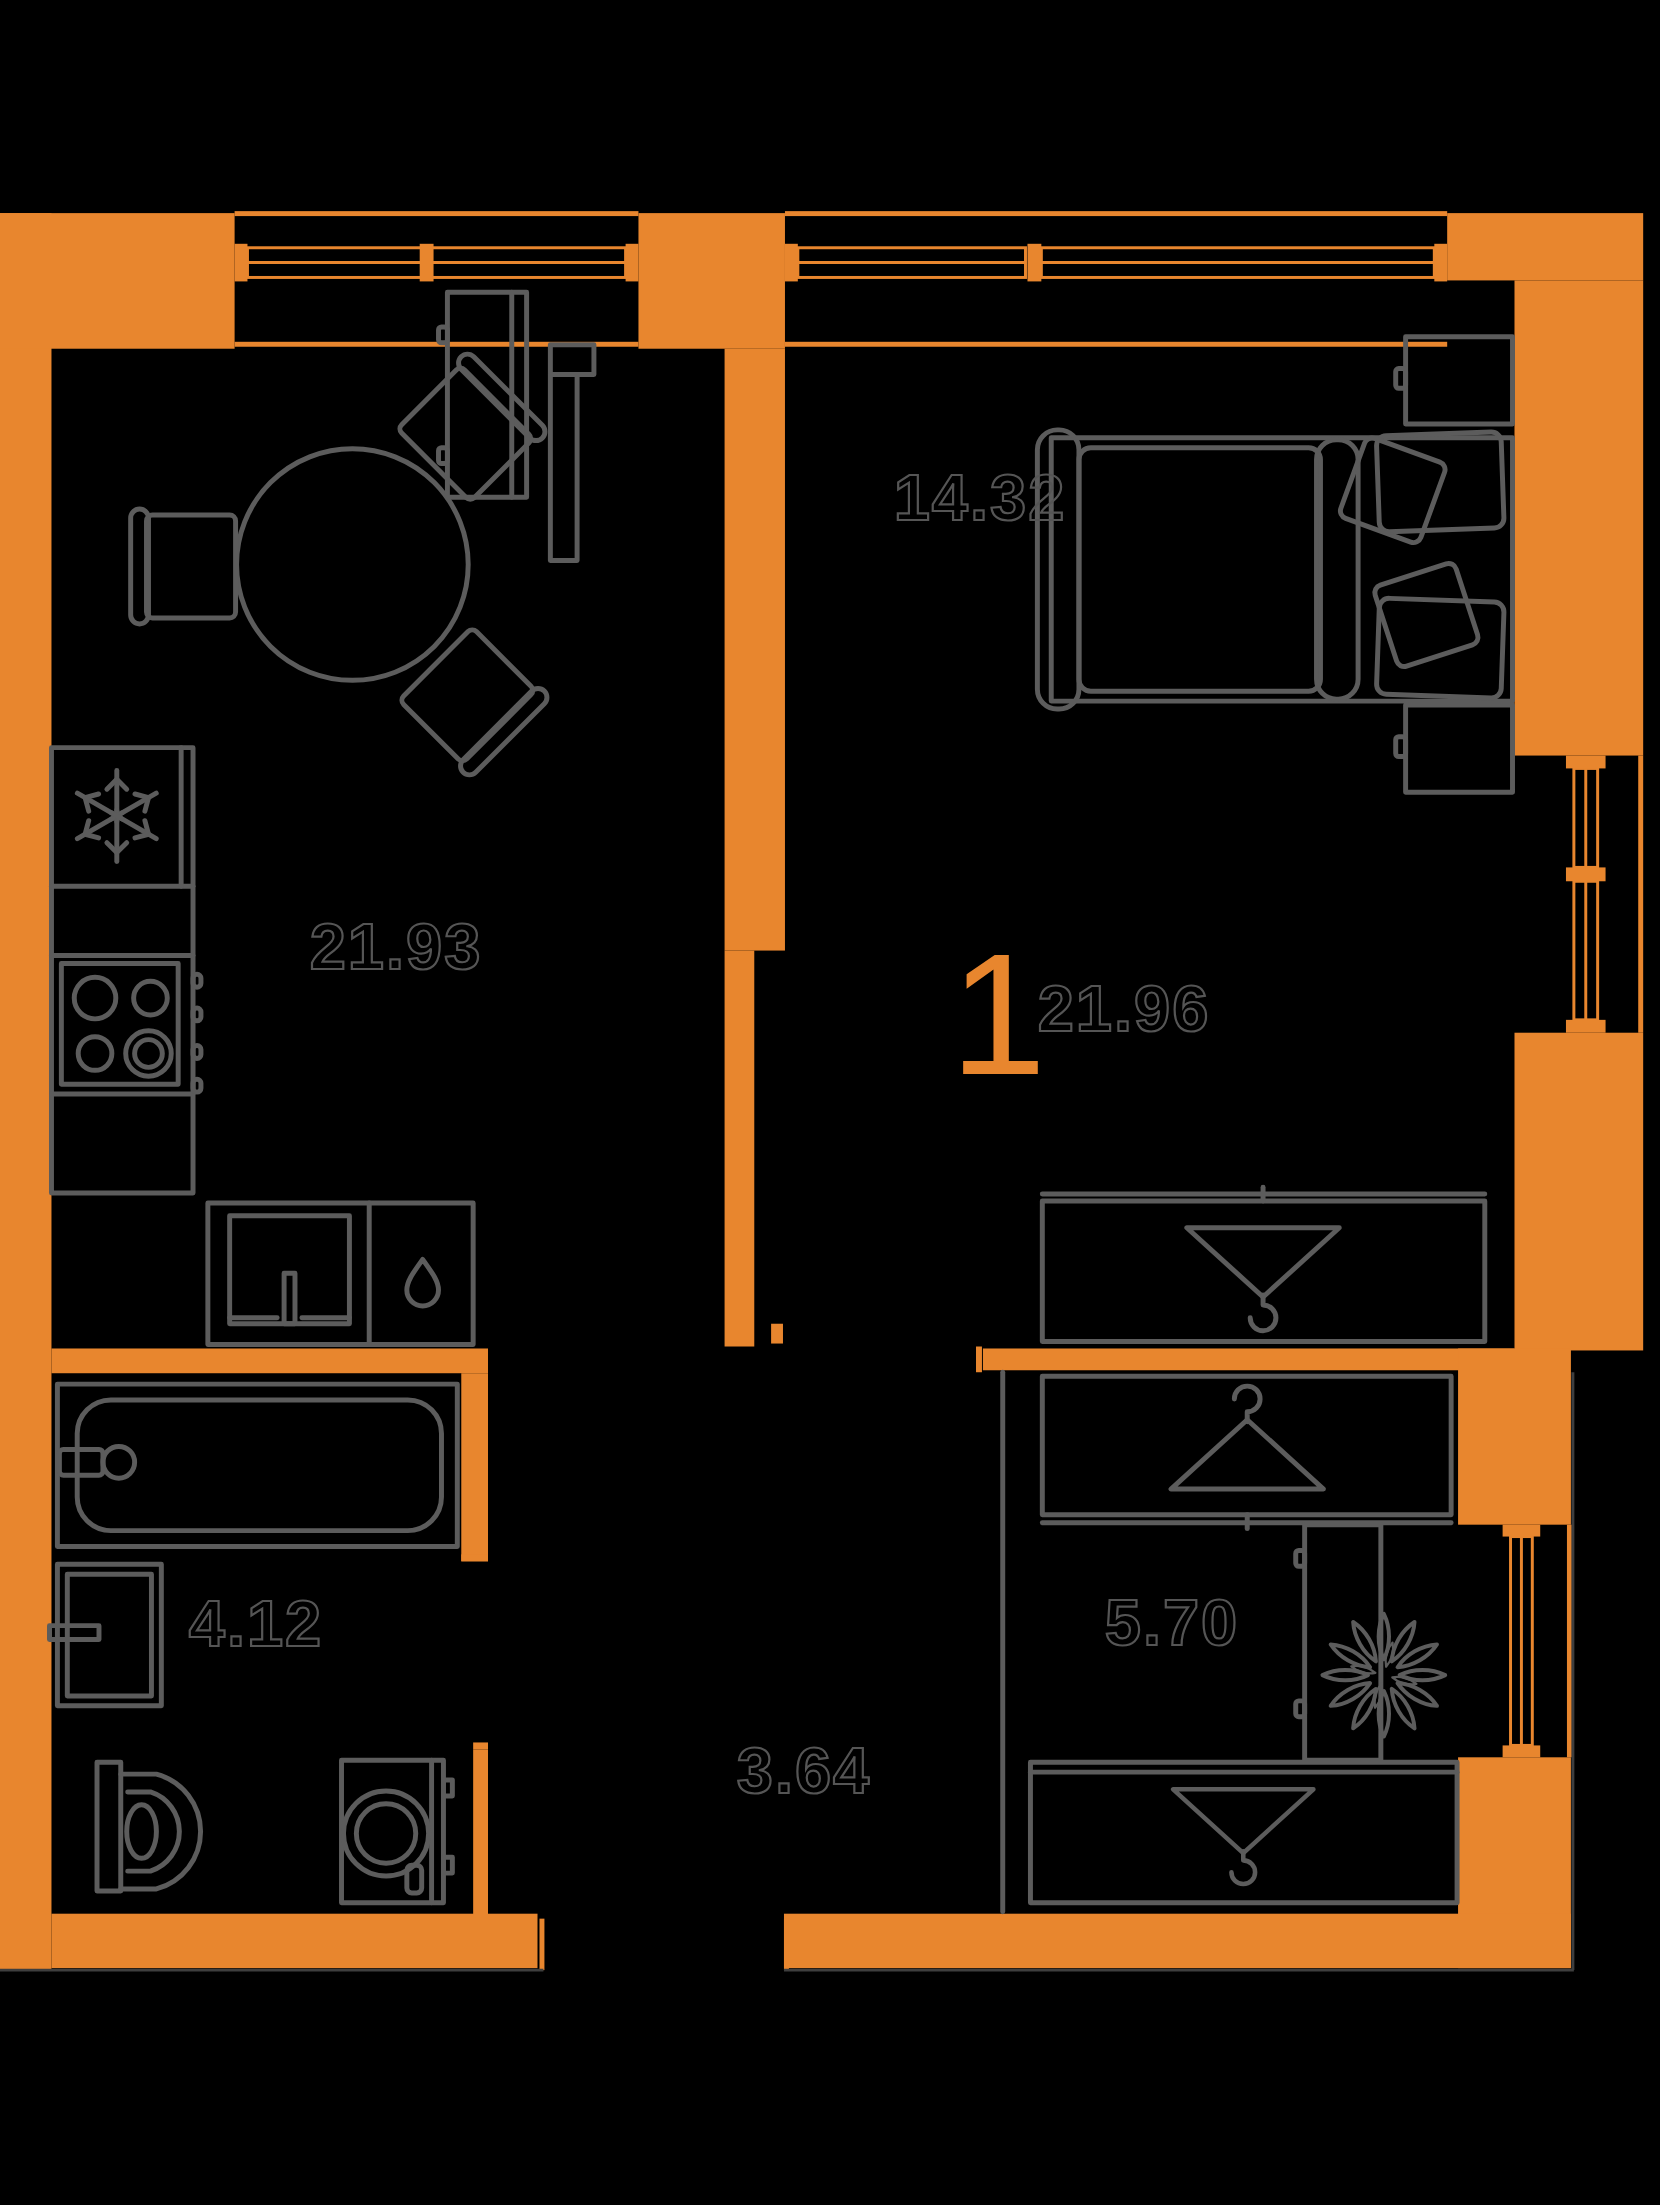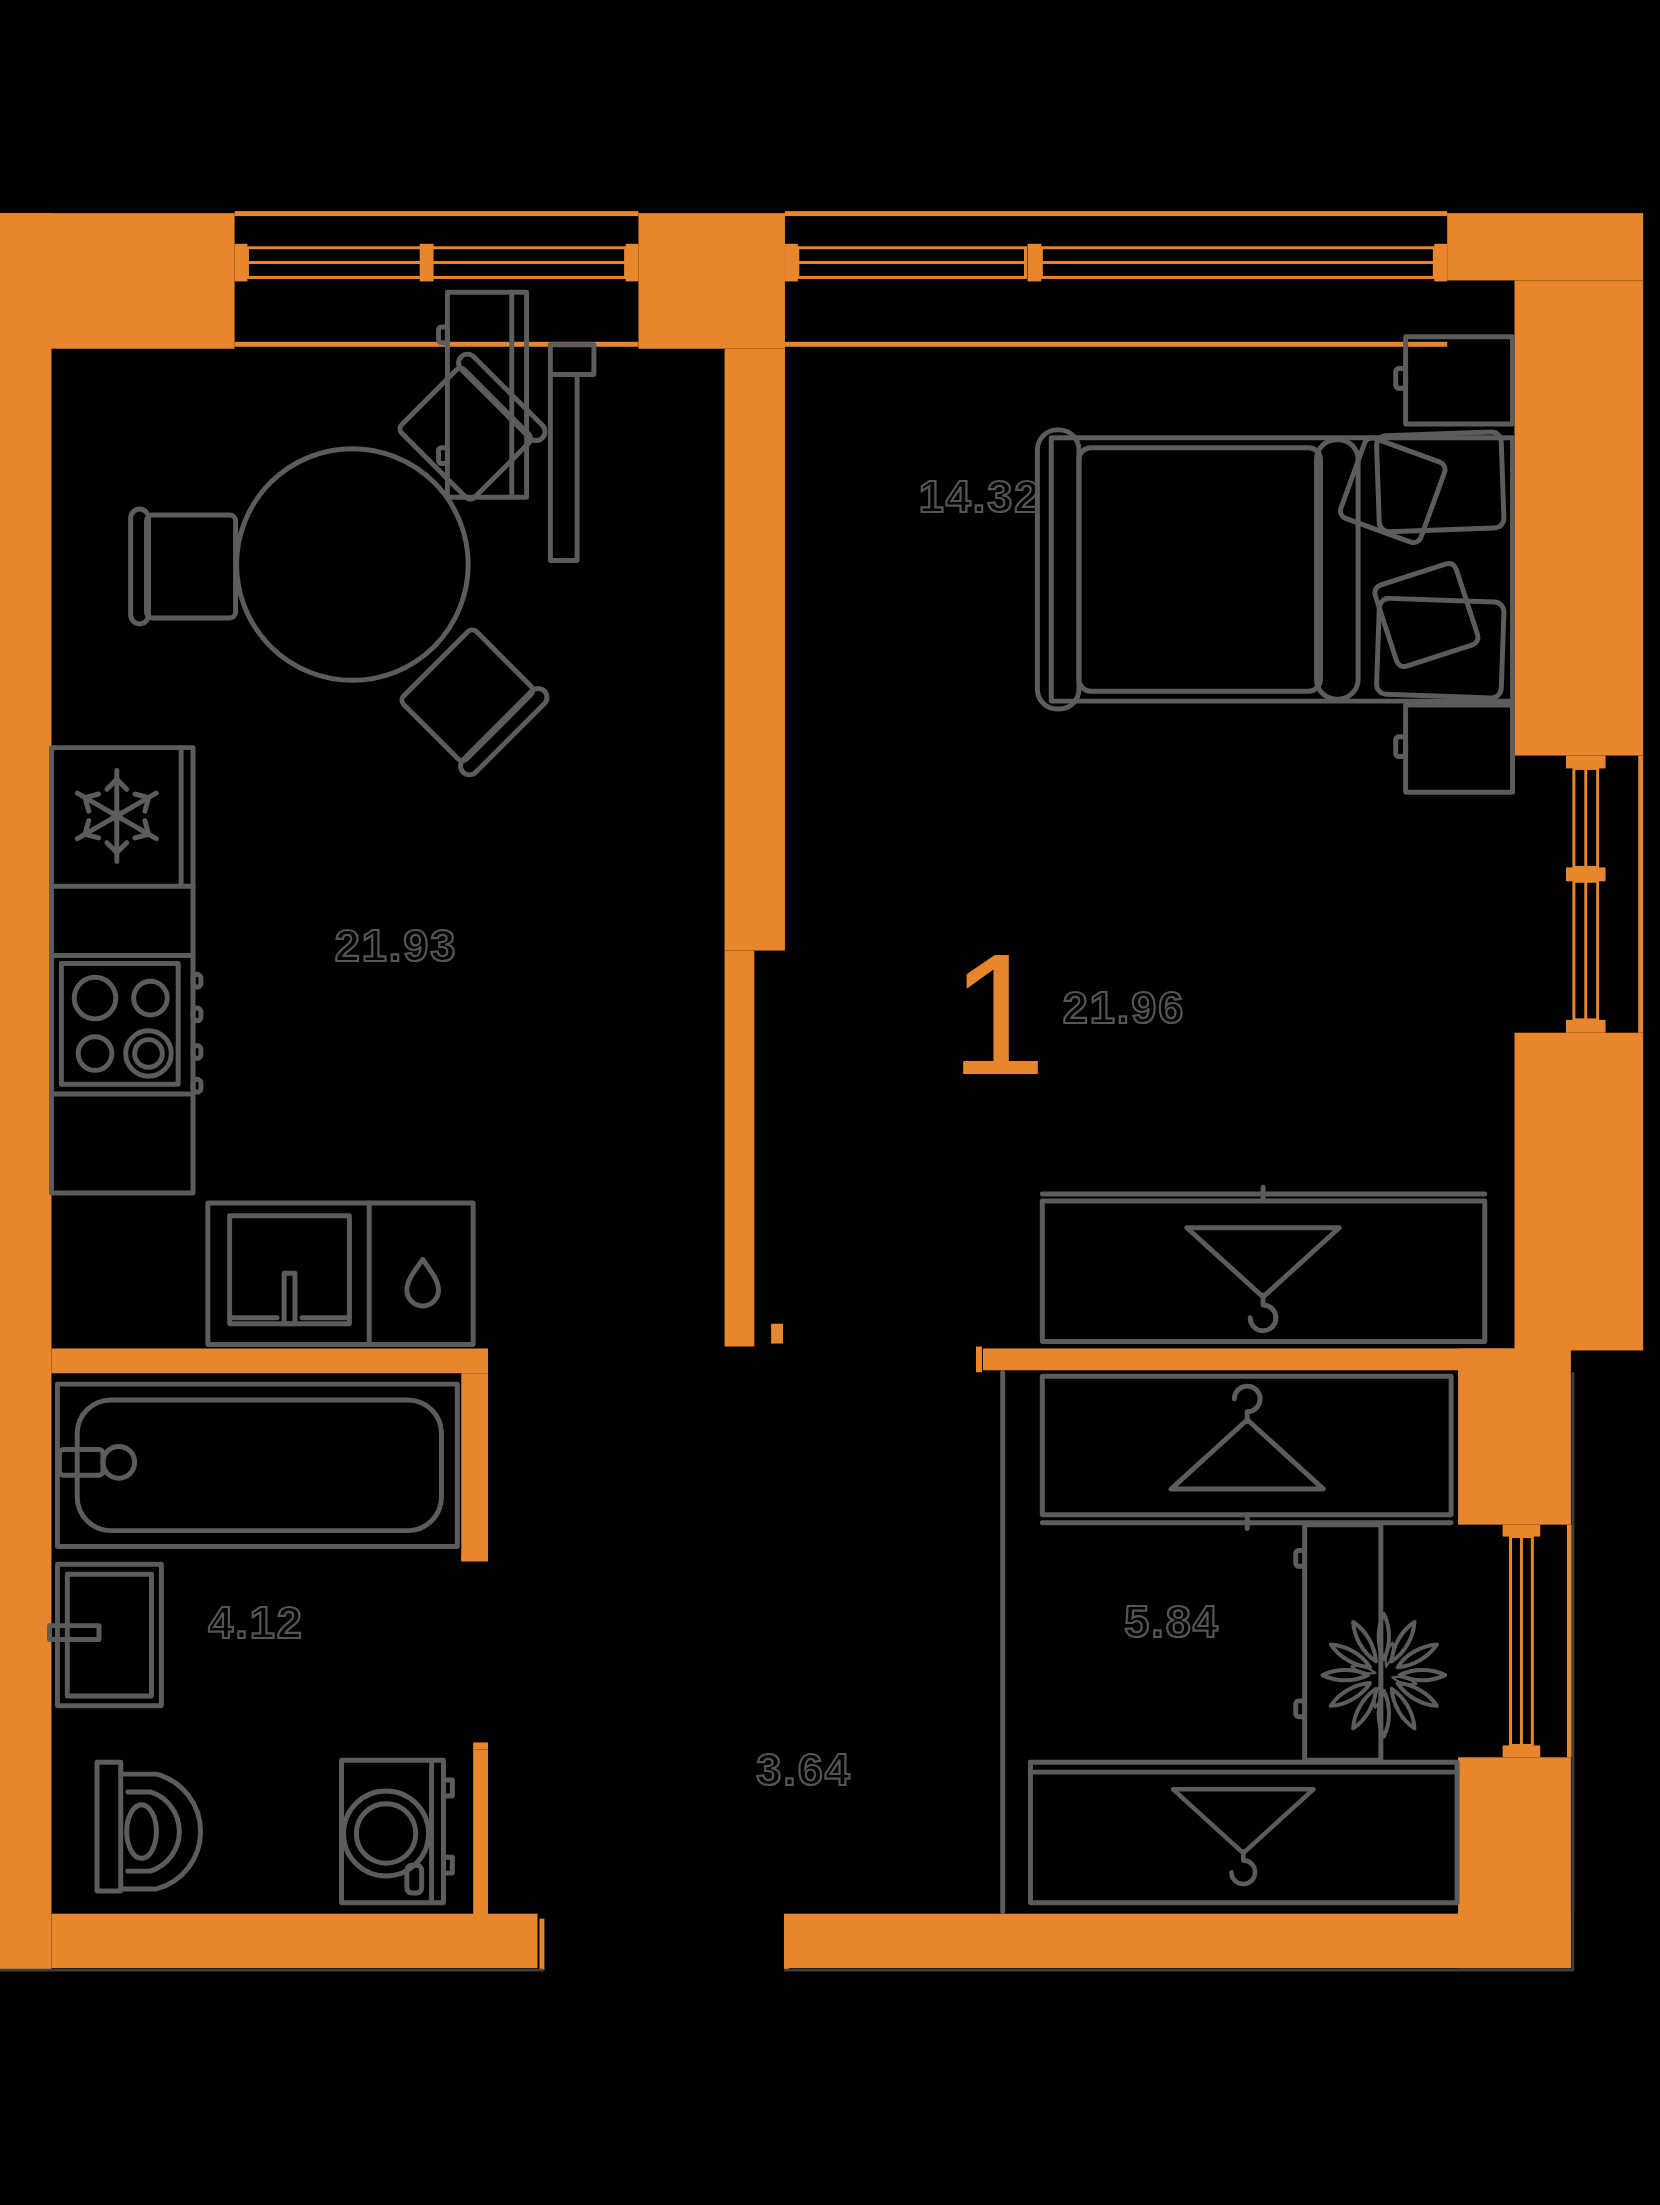--- a/index.html
+++ b/index.html
@@ -3,21 +3,21 @@
 <meta charset="utf-8">
 <style>
   html,body{margin:0;padding:0;background:#000;}
   .plan-stage{
     position:relative;width:1660px;height:2206px;background:#000;overflow:hidden;
     font-family:"Liberation Sans", sans-serif;
   }
   .plan-stage svg{position:absolute;left:0;top:0;}
   .label{position:absolute;transform:translate(-50%,-50%);white-space:nowrap;user-select:none;}
   .area-label{
-    font-size:45px;font-weight:700;letter-spacing:2px;
+    font-size:65px;font-weight:700;letter-spacing:2px;
     color:transparent;-webkit-text-stroke:2.2px #555555;
   }
   .apt-number{
     font-size:173px;font-weight:500;color:#E8862E;letter-spacing:0;
   }
 </style>
 </head>
 <body>
 
 <div class="plan-stage">
@@ -288,15 +288,15 @@
     </g>
   </g>
 </svg>
 
   <div class="label area-label" style="left:980px;top:497px">14.32</div>
   <div class="label area-label" style="left:396px;top:946px">21.93</div>
   <div class="label apt-number" style="left:998px;top:1014px">1</div>
   <div class="label area-label" style="left:1124px;top:1008px">21.96</div>
   <div class="label area-label" style="left:256px;top:1623px">4.12</div>
   <div class="label area-label" style="left:804px;top:1770px">3.64</div>
-  <div class="label area-label" style="left:1172px;top:1622px">5.84</div>
+  <div class="label area-label" style="left:1172px;top:1622px">5.70</div>
 </div>
 
 
 </body></html>

